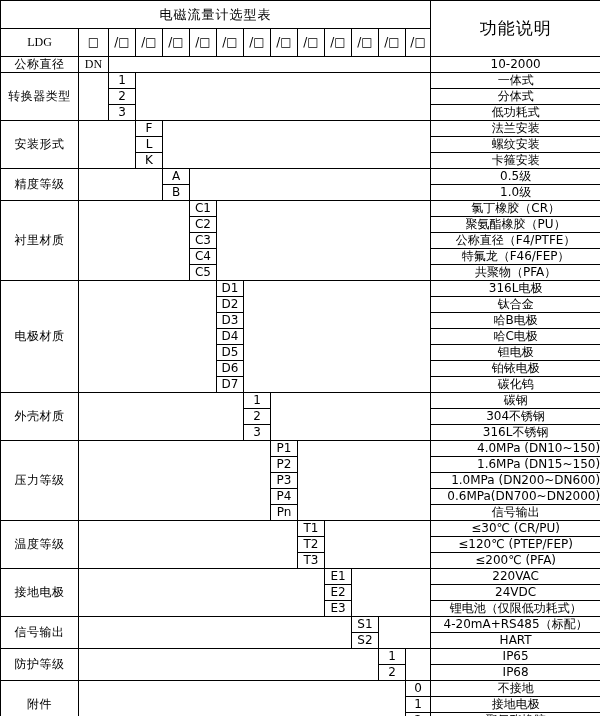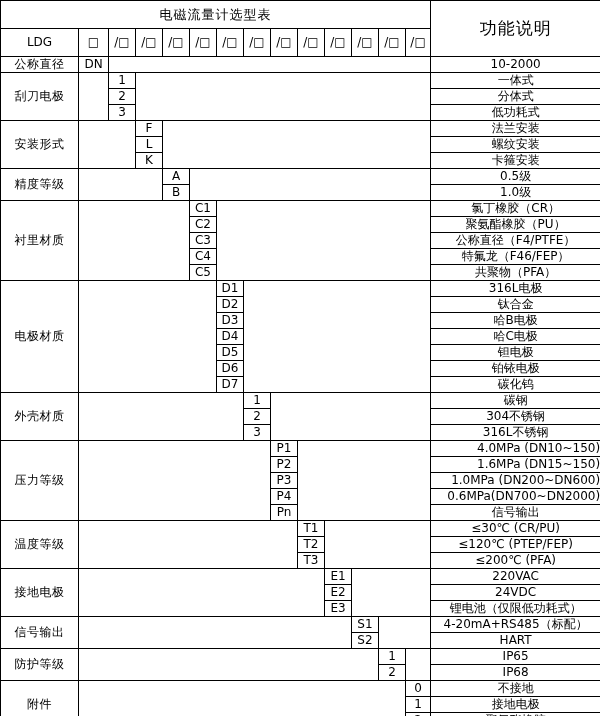--- a/index.html
+++ b/index.html
@@ -17,21 +17,21 @@
     border: 1px solid #000;
     padding: 0;
     text-align: center;
     vertical-align: middle;
     overflow: hidden;
     white-space: nowrap;
     line-height: 1.05;
   }
   td.title-cell { font-size: 13px; letter-spacing: 1px; }
   td.func-cell  { font-size: 17px; letter-spacing: 1px; }
-  td.left       { text-align: left; padding-left: 3px; }
+  td.left       { text-align: left; padding-left: 3px; font-family: Liberation Serif, serif; }
   td.lbl        { letter-spacing: 0.5px; margin-left: 12px; }
   td.code       { }
   td.desc       { }
   td.desc.lft   { text-align: right; padding-left: 2px; }
   tr.hdr        { height: 28px; margin-top: 12px; }
   tr.r          { height: 16px; }
 </style>
 </head>
 <body>
 
@@ -78,21 +78,21 @@
   </tr>
 
   <tr class="r">
     <td class="lbl left">公称直径</td>
     <td class="code left">DN</td>
     <td class="sp" colspan="12"></td>
     <td class="desc">10-2000</td>
   </tr>
 
   <tr class="r">
-    <td class="lbl" rowspan="3">刮刀电极</td>
+    <td class="lbl" rowspan="3">转换器类型</td>
     <td class="sp" rowspan="3" colspan="1"></td>
     <td class="code">1</td>
     <td class="sp" rowspan="3" colspan="11"></td>
     <td class="desc">一体式</td>
   </tr>
   <tr class="r">
     <td class="code">2</td>
     <td class="desc">分体式</td>
   </tr>
   <tr class="r">

